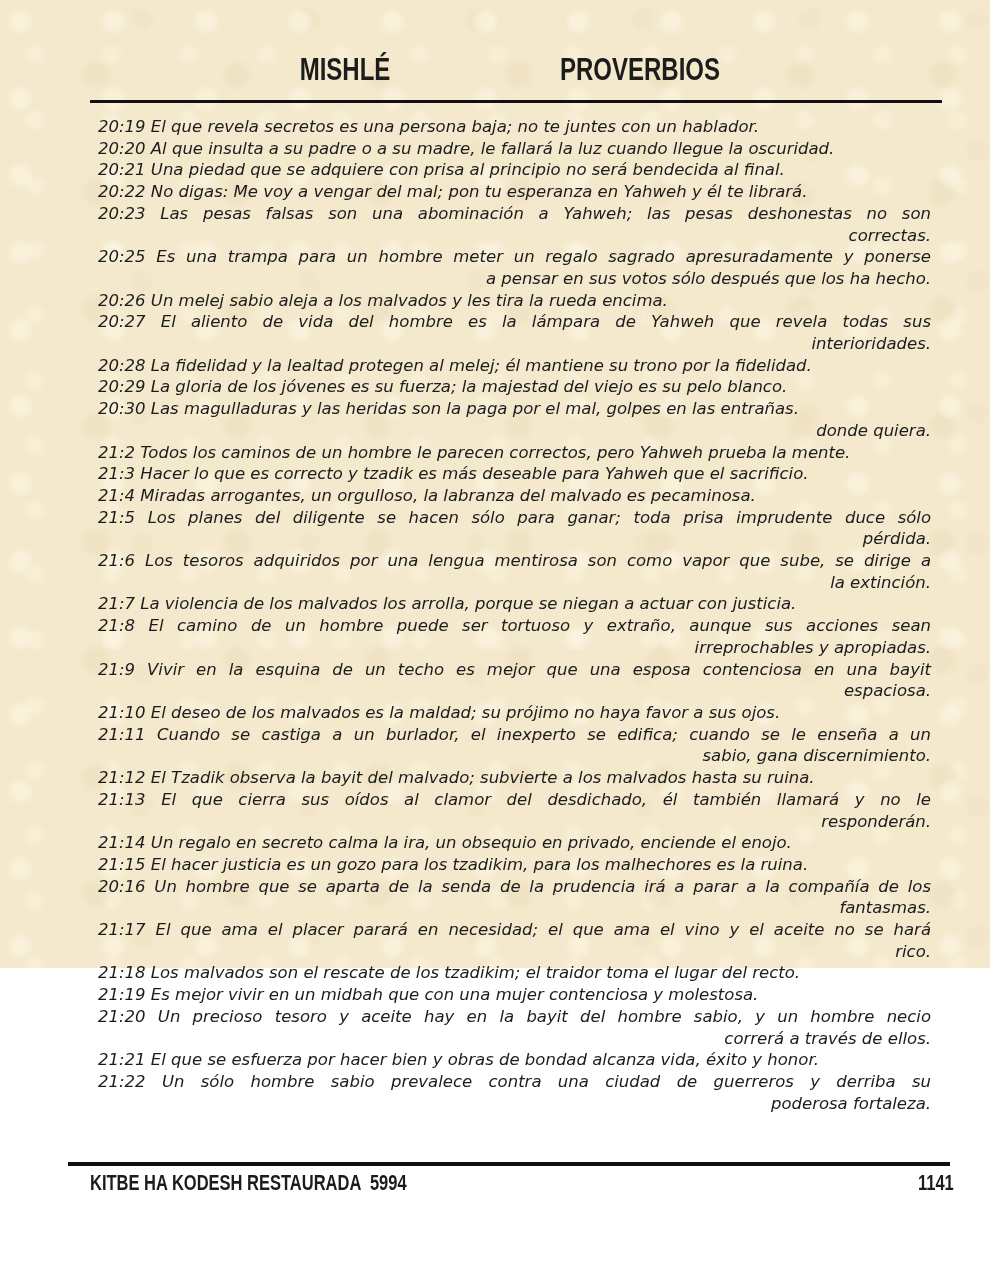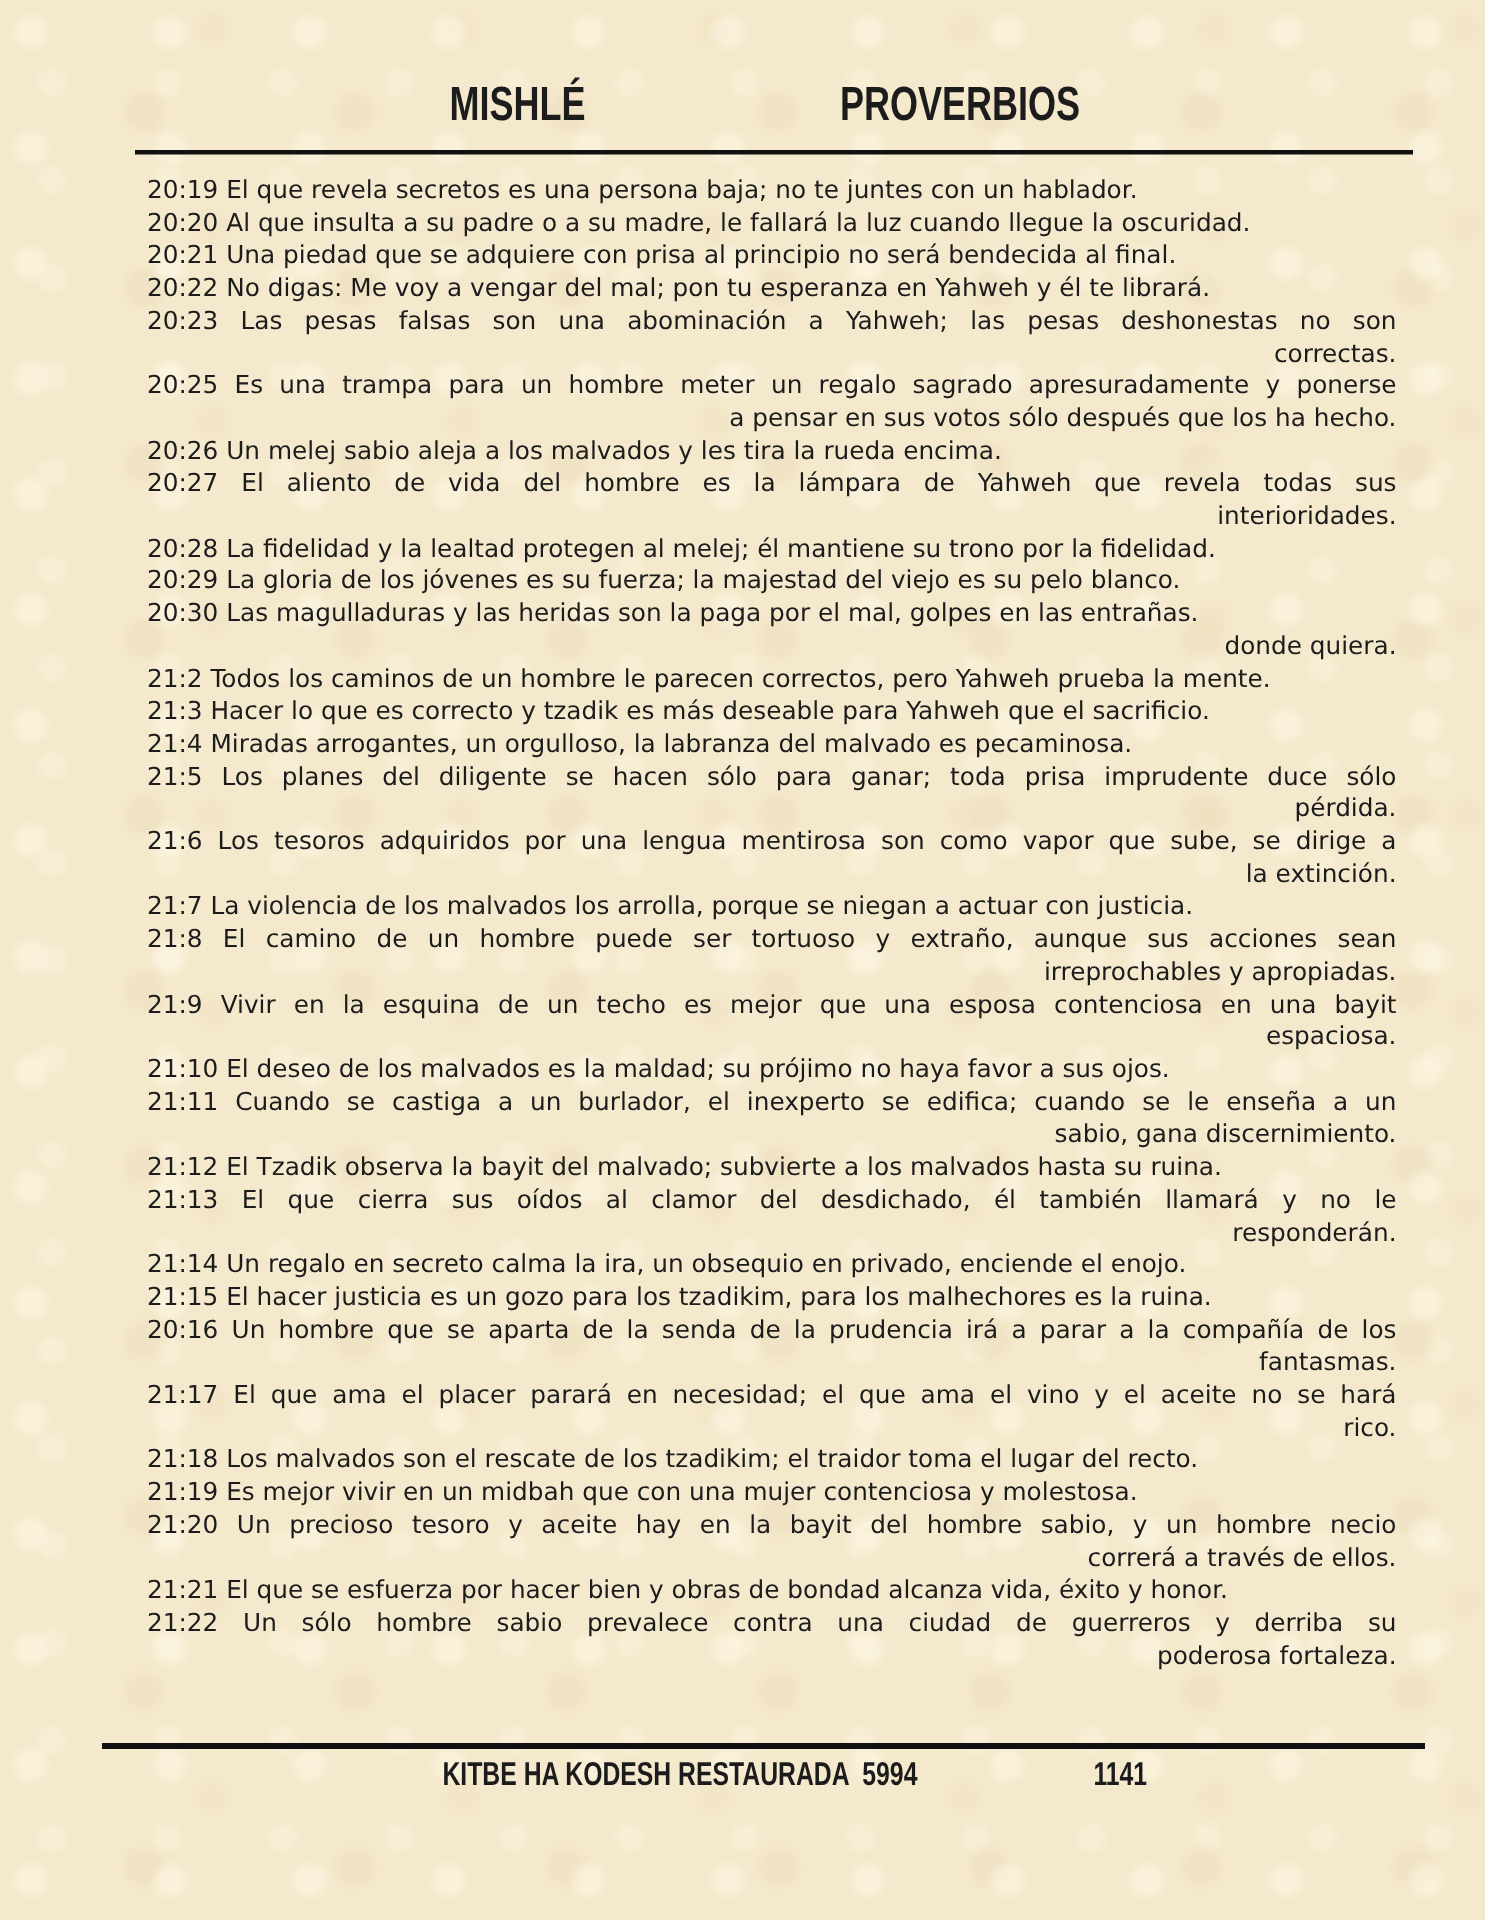--- a/index.html
+++ b/index.html
@@ -4,21 +4,21 @@
 <style>
   html, body { margin: 0; padding: 0; }
   body {
     width: 990px; height: 1280px;
     font-family: "DejaVu Sans", sans-serif;
     color: #1c1c1c;
     overflow: hidden;
   }
   .page {
     position: relative;
-    width: 990px; height: 1280px;
+    width: 990px; height: 968px;
     background-color: #f5e9cd;
     background-image:
       radial-gradient(circle at 22% 28%, rgba(253,247,229,0.55) 0 7px, rgba(253,247,229,0) 14px),
       radial-gradient(circle at 68% 64%, rgba(233,218,184,0.40) 0 9px, rgba(233,218,184,0) 18px),
       radial-gradient(circle at 45% 85%, rgba(251,244,222,0.45) 0 6px, rgba(251,244,222,0) 12px),
       radial-gradient(circle at 85% 15%, rgba(236,222,190,0.35) 0 8px, rgba(236,222,190,0) 15px);
     background-size: 93px 77px, 141px 117px, 77px 65px, 167px 131px;
   }
 
   
@@ -42,31 +42,31 @@
   #rule-top { left: 90px; width: 852px; top: 100px; height: 3px; }
   #rule-bottom { left: 68px; width: 882px; top: 1162px; height: 4px; }
 
   
   .verse-list {
     position: absolute;
     left: 98px; top: 116px; width: 833px;
     font-size: 16.5px;
     line-height: 21.7px;
   }
-  .verse { margin: 0; }
+  .verse { margin: 0; font-style: italic; }
   .line { margin: 0; }
   .line.cont { padding-left: 24px; text-align: right; }
   .line.stretch { text-align: justify; text-align-last: justify; }
   .ref.bold { font-weight: bold; }
 
   
   .footer-row {
     position: absolute;
     left: 90px; right: 36px; top: 1171px;
-    display: flex; justify-content: center; align-items: flex-start; margin-left: 16px;
+    display: flex; justify-content: space-between; align-items: flex-start;
   }
   .footer-row .squish { font-size: 22px; line-height: 24px; }
   .footer-left-squish { transform-origin: left center; white-space: pre; }
   .footer-right-squish { transform-origin: right center; }
 </style>
 </head>
 <body>
 
 <div class="page">
 

